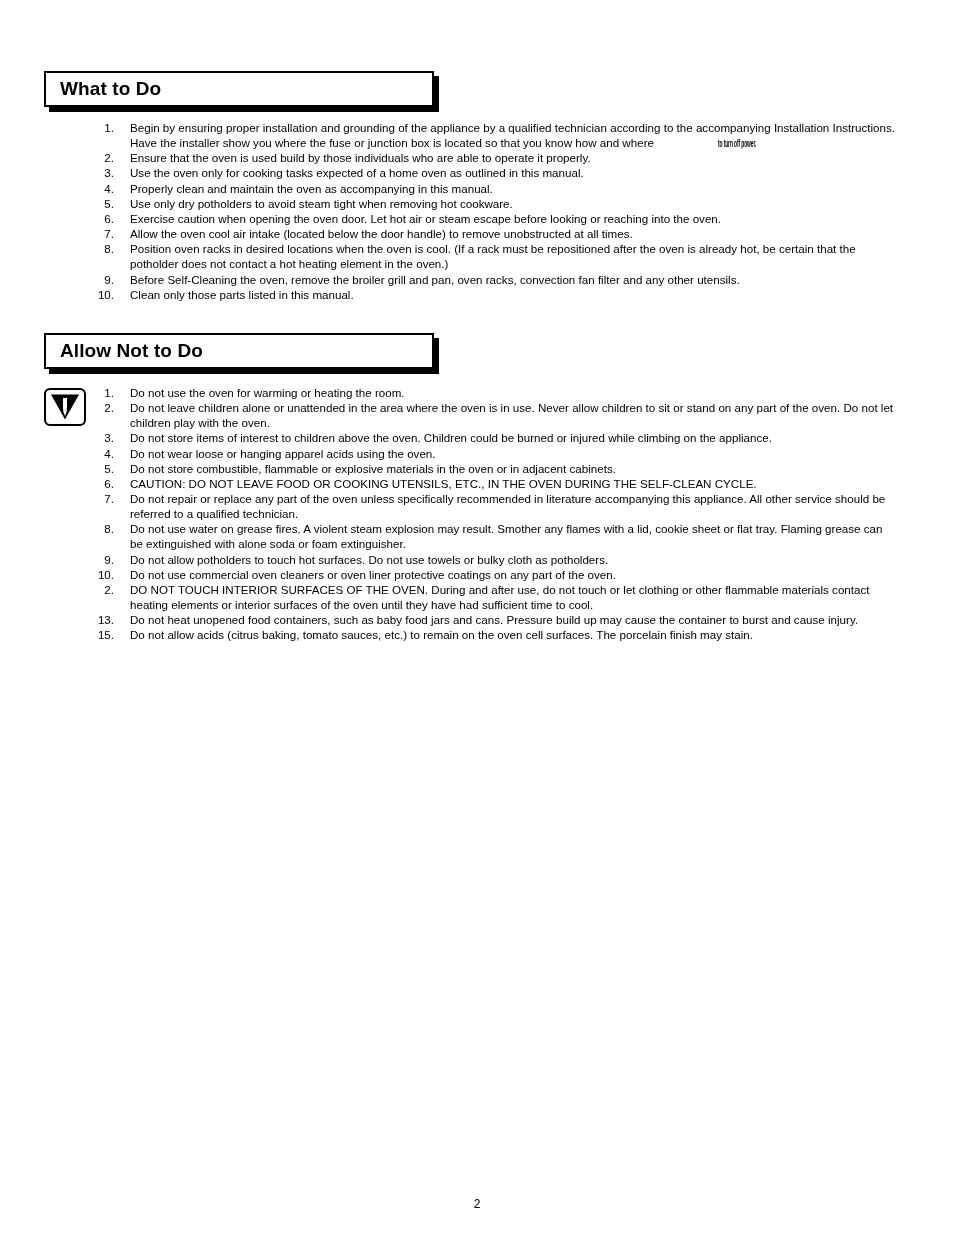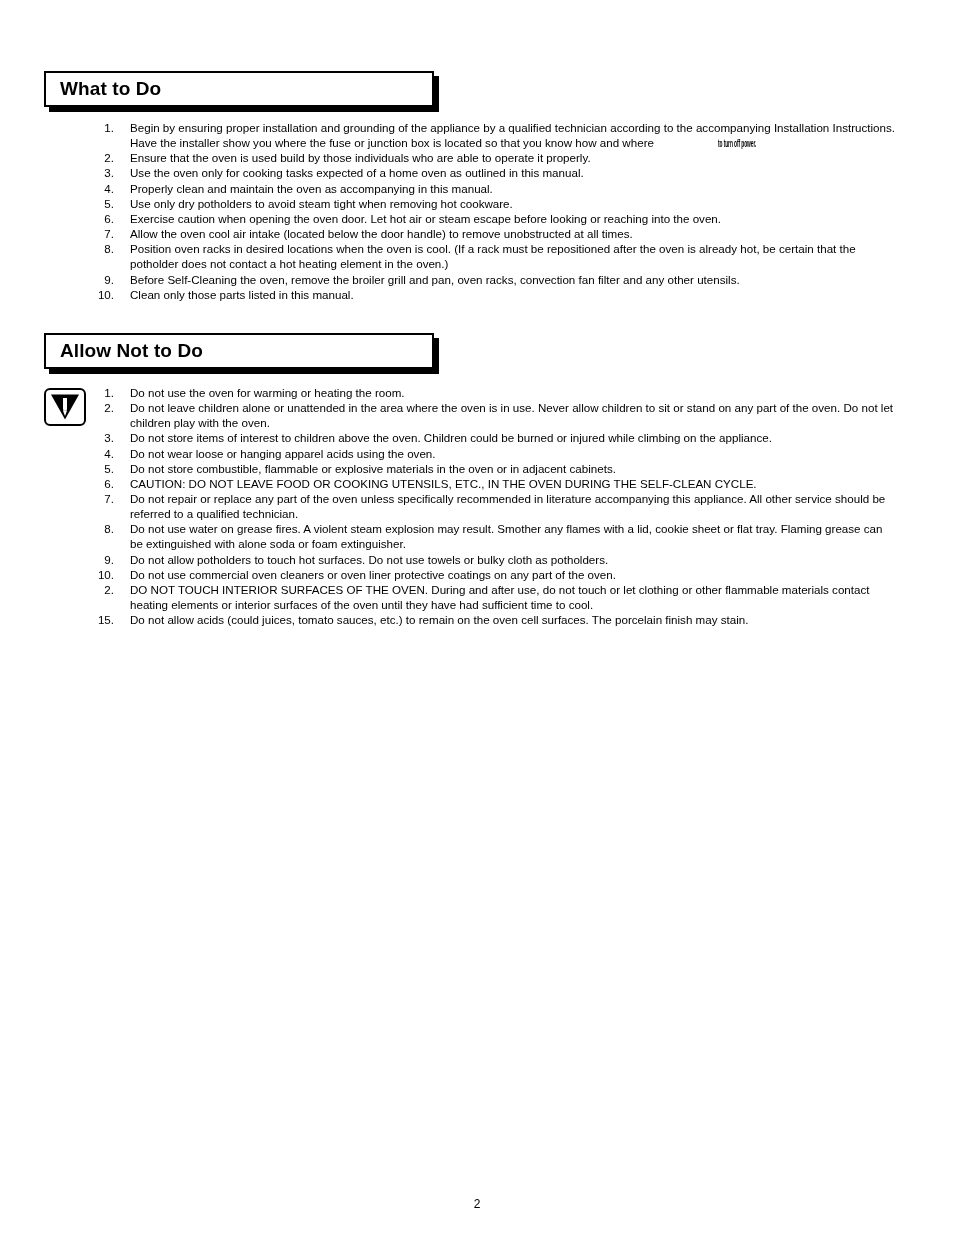--- a/index.html
+++ b/index.html
@@ -228,20 +228,24 @@
       </li>
       <li>
         <span class="marker">10.</span>
         <span class="body">Do not use commercial oven cleaners or oven liner protective coatings on any part of the oven.</span>
       </li>
       <li>
         <span class="marker">2.</span>
         <span class="body">DO NOT TOUCH INTERIOR SURFACES OF THE OVEN. During and after use, do not touch or let clothing or other flammable materials contact heating elements or interior surfaces of the oven until they have had sufficient time to cool.</span>
       </li>
       <li>
+        <span class="marker">13.</span>
+        <span class="body">Do not heat unopened food containers, such as baby food jars and cans. Pressure build up may cause the container to burst and cause injury.</span>
+      </li>
+      <li>
         <span class="marker">15.</span>
-        <span class="body">Do not allow acids (could juices, tomato sauces, etc.) to remain on the oven cell surfaces. The porcelain finish may stain.</span>
+        <span class="body">Do not allow acids (citrus baking, tomato sauces, etc.) to remain on the oven cell surfaces. The porcelain finish may stain.</span>
       </li>
     </ol>
 
   <div class="page-number">2</div>
 
 </div>
 
 </body></html>

